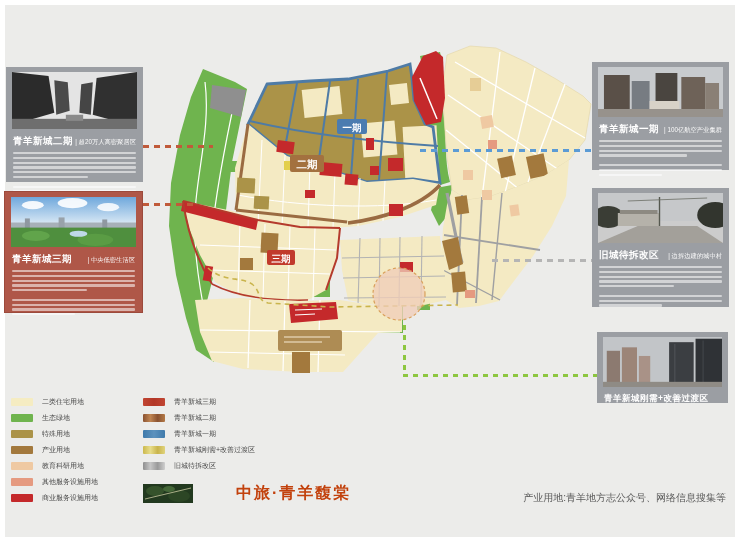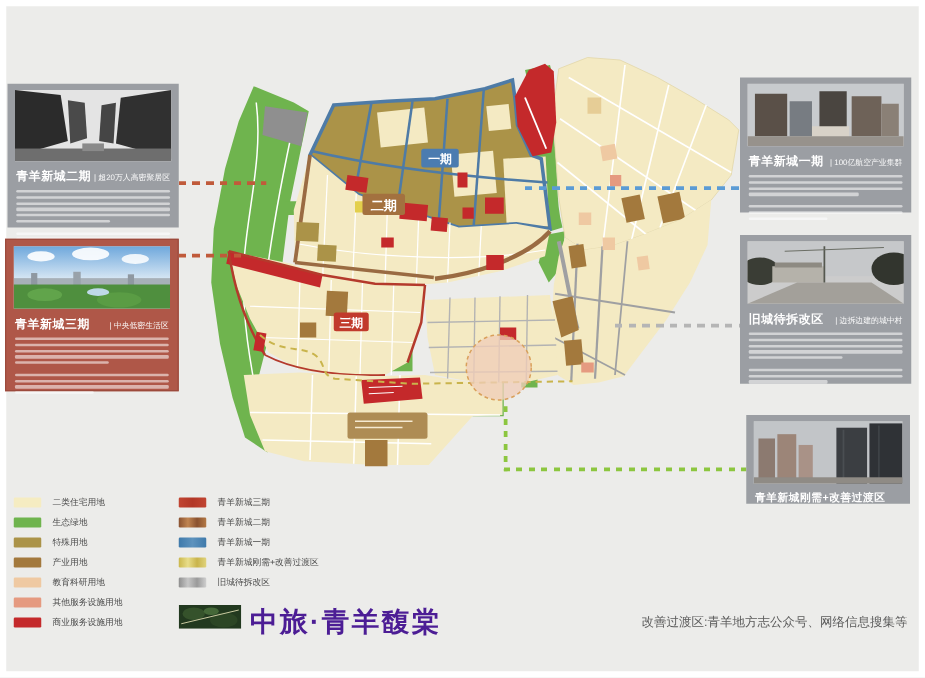--- a/index.html
+++ b/index.html
@@ -29,21 +29,21 @@
   
   .legend-row{position:absolute;display:flex;align-items:center;}
   .swatch{width:22px;height:8px;border-radius:1px;flex:none;}
   .legend-label{font-size:7px;color:#4A4A4A;margin-left:9px;white-space:nowrap;}
   .g-red{background:linear-gradient(90deg,#C14532,#b23727,#C14532);}
   .g-copper{background:linear-gradient(90deg,#8A5230,#C08552,#8A5230,#b37946);}
   .g-blue{background:linear-gradient(90deg,#3F7AAB,#5d92bd,#3F7AAB);}
   .g-khaki{background:linear-gradient(90deg,#CBB84D,#E8DD8A,#C9B44C,#e0d37c);}
   .g-gray{background:linear-gradient(90deg,#8F8F8F,#C6C6C6,#9A9A9A,#cfcfcf);}
   
-  .logo-text{position:absolute;font-size:22px;font-weight:bold;color:#4c1d95;letter-spacing:2px;}
+  .logo-text{position:absolute;font-size:16px;font-weight:bold;color:#c2410c;letter-spacing:2px;margin-left:36px;}
   .source{position:absolute;font-size:10px;color:#5A5A5A;}
   svg{display:block;}
 </style>
 </head>
 <body>
 
 <div class="stage">
 
   <svg style="position:absolute;left:160px;top:40px;" width="440" height="360" viewBox="160 40 440 360">
 
@@ -428,15 +428,15 @@
 
   <svg style="position:absolute;left:143px;top:484px;" width="50" height="19" viewBox="0 0 50 19">
     <rect width="50" height="19" fill="#22391F"></rect>
     <ellipse cx="12" cy="7" rx="9" ry="5" fill="#35522B"></ellipse>
     <ellipse cx="36" cy="12" rx="11" ry="6" fill="#2C4625"></ellipse>
     <ellipse cx="26" cy="5" rx="6" ry="3" fill="#456838"></ellipse>
     <path d="M2,15 L48,4" stroke="#C9C9A0" stroke-width="0.8" fill="none"></path>
   </svg>
   <div class="logo-text" style="left:200px;top:483px;">中旅·青羊馥棠</div>
 
-  <div class="source" style="right:14px;top:491px;">改善过渡区:青羊地方志公众号、网络信息搜集等</div>
+  <div class="source" style="right:14px;top:491px;">产业用地:青羊地方志公众号、网络信息搜集等</div>
 
 </div>
 
 </body></html>

